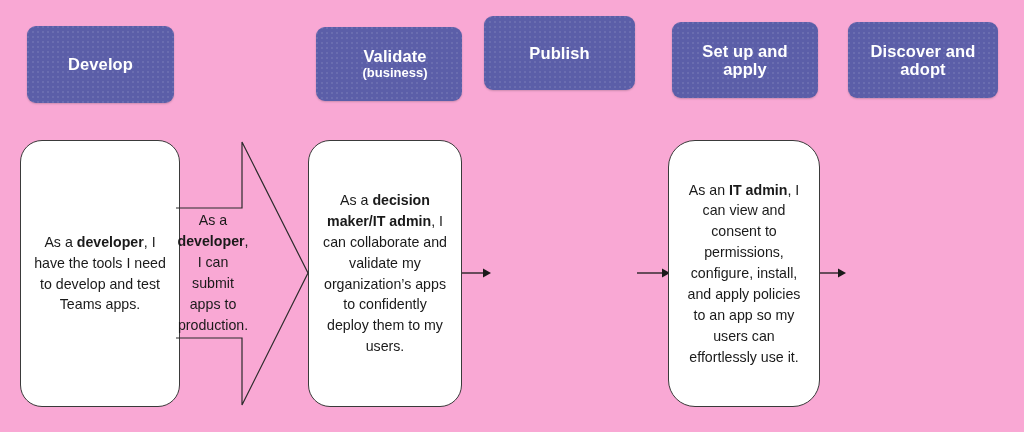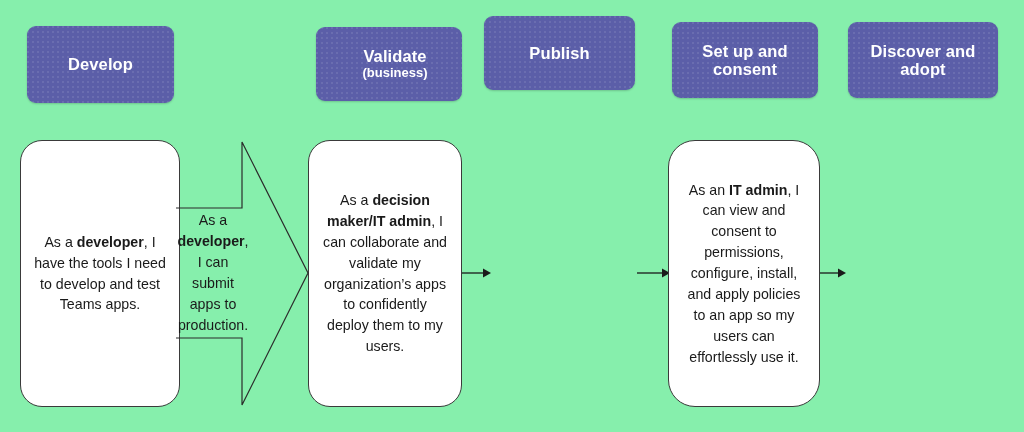--- a/index.html
+++ b/index.html
@@ -8,21 +8,21 @@
     padding: 0;
     background: #ffffff;
   }
   body {
     font-family: "Liberation Sans", sans-serif;
   }
   #canvas {
     position: relative;
     width: 1024px;
     height: 432px;
-    background: #86efac;
+    background: #f9a8d4;
     overflow: hidden;
   }
   
   .phase {
     position: absolute;
     border-radius: 9px;
     background-color: #5b5ea8;
     background-image:
       radial-gradient(circle at 1px 1px, rgba(255,255,255,0.10) 0.7px, transparent 0.8px);
     background-size: 5px 5px;
@@ -117,21 +117,21 @@
     <div class="phase-title">Validate</div>
     <div class="phase-sub">(business)</div>
   </div>
 
   <div class="phase" style="left:484px; top:16px; width:151px; height:74px;">
     <div class="phase-title">Publish</div>
   </div>
 
   <div class="phase" style="left:672px; top:22px; width:146px; height:76px;">
     <div class="phase-title">Set up and</div>
-    <div class="phase-title">consent</div>
+    <div class="phase-title">apply</div>
   </div>
 
   <div class="phase" style="left:848px; top:22px; width:150px; height:76px;">
     <div class="phase-title">Discover and</div>
     <div class="phase-title">adopt</div>
   </div>
 
   <svg class="block-arrow" viewBox="0 0 146 274" width="146" height="274">
 
     <path d="M 6 72 L 72 72 L 72 6 L 138 137 L 72 269 L 72 202 L 6 202" fill="none" stroke="#2b2b2b" stroke-width="1.2" stroke-linejoin="miter" stroke-linecap="butt"></path>

